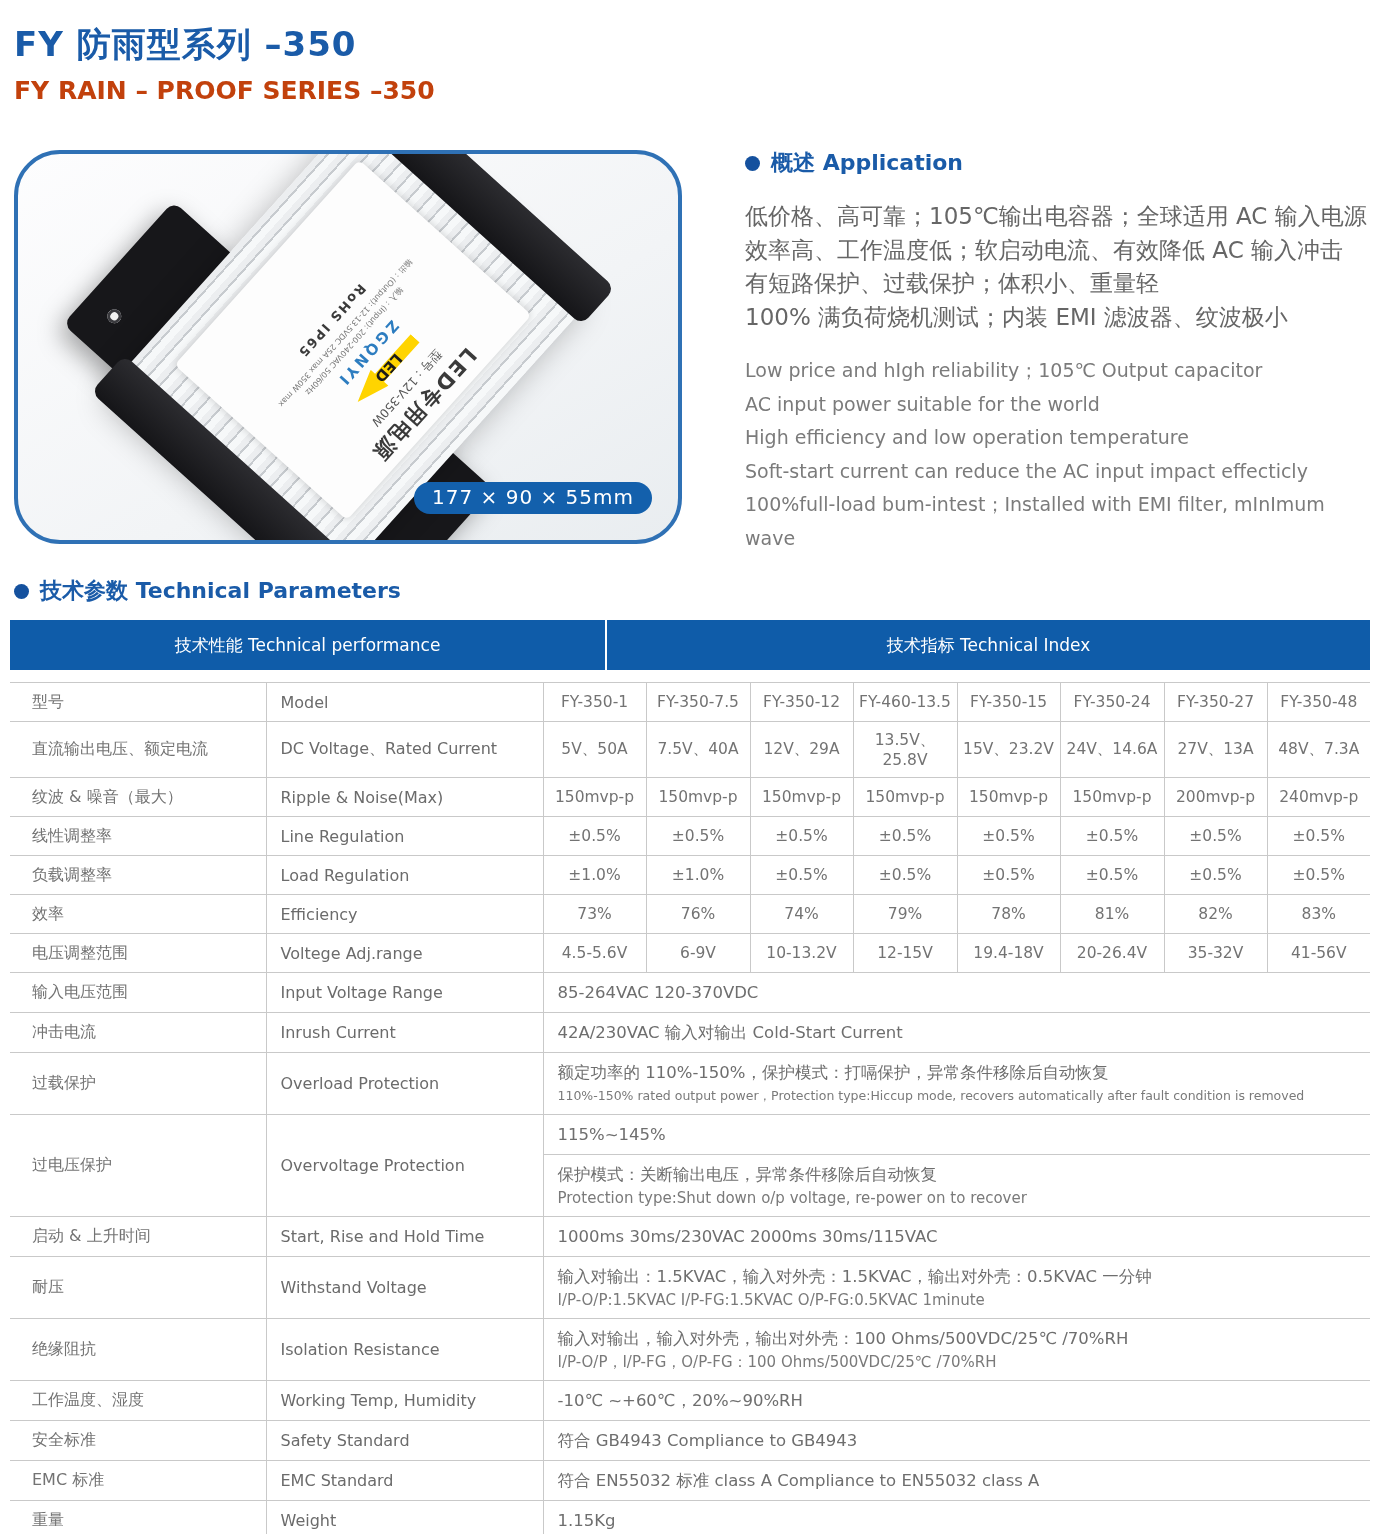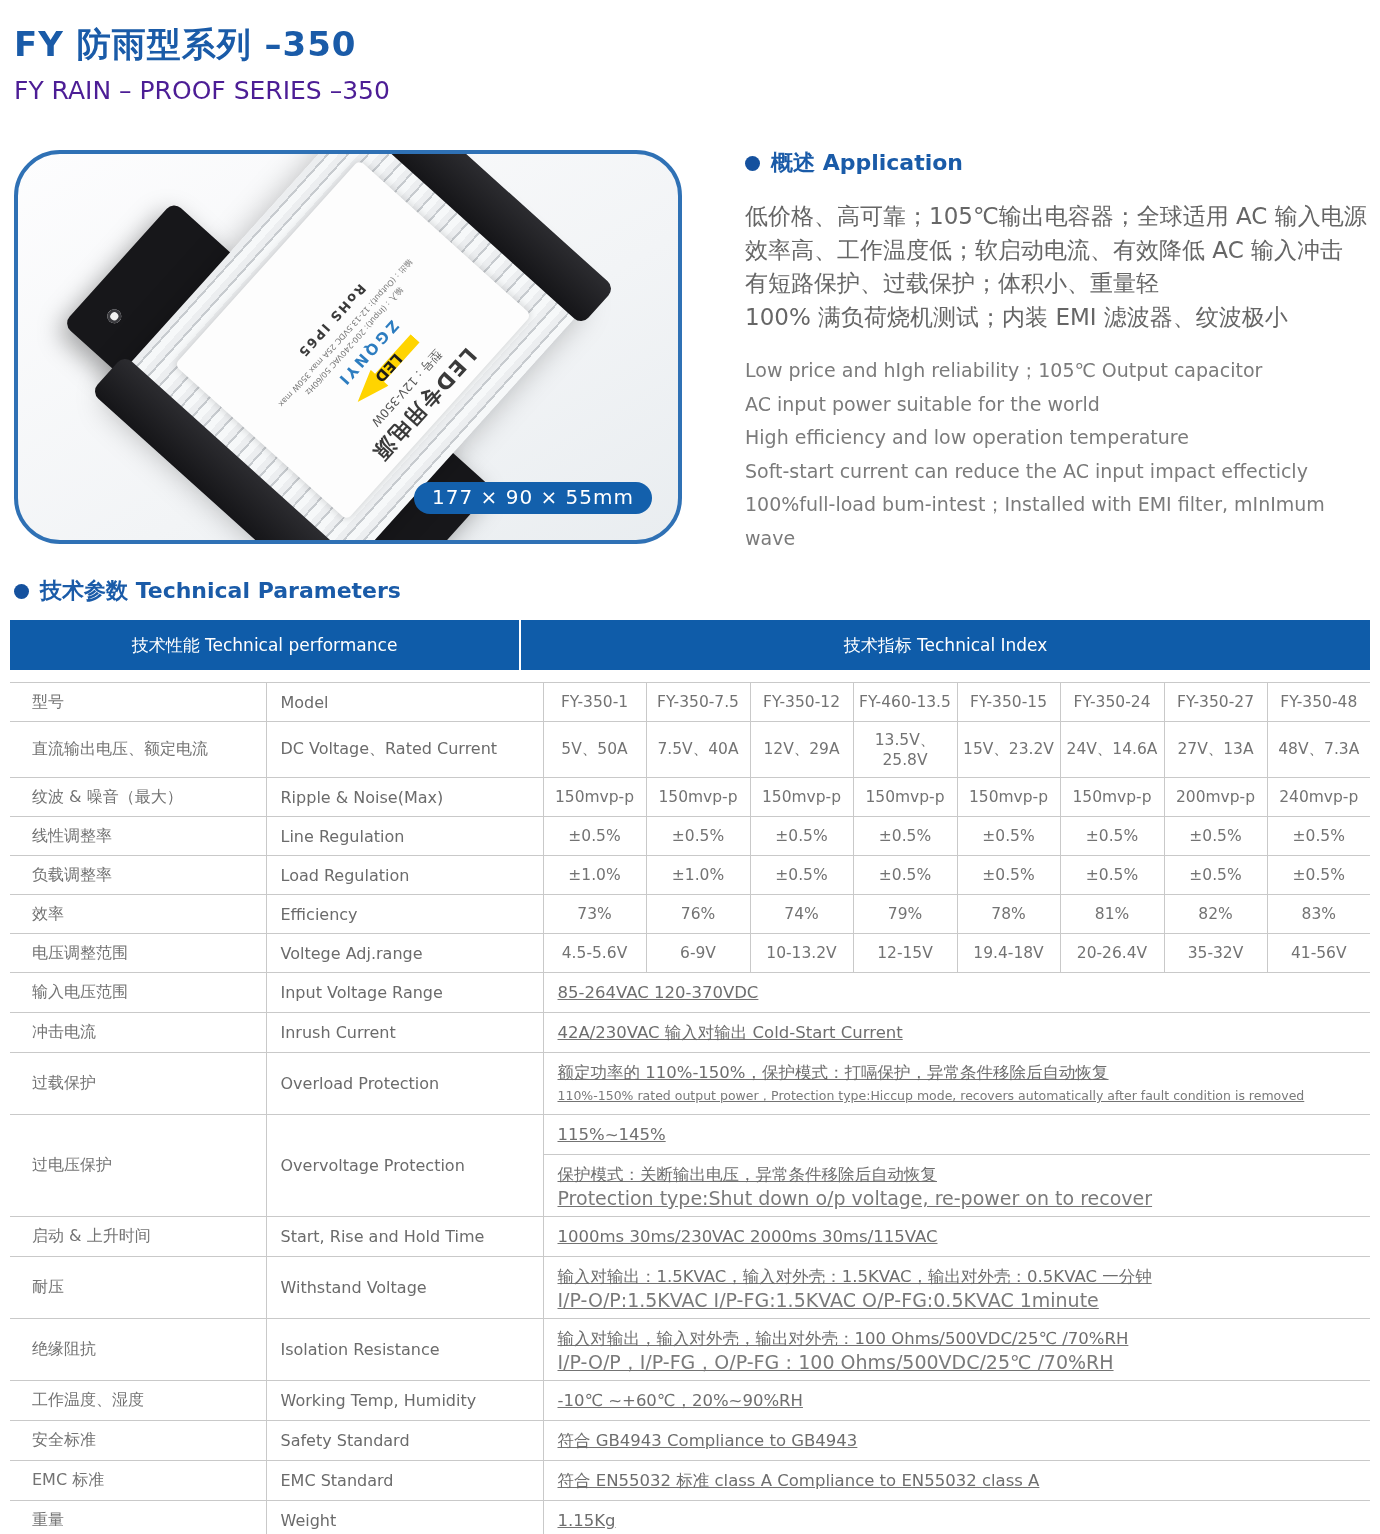--- a/index.html
+++ b/index.html
@@ -4,21 +4,21 @@
 <style>
   * { margin:0; padding:0; box-sizing:border-box; }
   html,body { background:#fff; }
   body {
     width:1380px; height:1534px; position:relative;
     font-family:"DejaVu Sans","Liberation Sans",sans-serif;
     color:#666; overflow:hidden;
   }
   
   .title-zh { position:absolute; left:14px; top:22px; font-size:34px; font-weight:700; color:#1a5ba8; letter-spacing:1px; }
-  .title-en { position:absolute; left:14px; top:76px; font-size:25px; font-weight:400; color:#4c1d95; }
+  .title-en { position:absolute; left:14px; top:76px; font-size:25px; font-weight:700; color:#c2410c; }
 
   
   .frame {
     position:absolute; left:14px; top:150px; width:668px; height:394px;
     border:4px solid #2f71b5; border-radius:46px; overflow:hidden;
     background:linear-gradient(150deg,#fdfdfe 0%,#f2f4f6 60%,#e9edf0 100%);
   }
   .bracket {
     position:absolute; left:45px; top:170px; width:430px; height:165px;
     background:#17171a; border-radius:10px; transform:rotate(42deg); z-index:1;
@@ -69,37 +69,37 @@
   .app-zh { margin-top:22px; font-size:23px; line-height:33.5px; color:#666; }
   .app-en { margin-top:20px; font-size:19px; line-height:33.5px; color:#7b7b7b; }
 
   
   .tech-head { position:absolute; left:14px; top:576px; }
   .band {
     position:absolute; left:10px; top:620px; width:1360px; height:50px;
     display:flex; color:#fff; font-size:17px;
   }
   .band-cell { background:#0f5ca9; display:flex; align-items:center; justify-content:center; }
-  .band-left { width:511px; border-right:2px solid #fff;text-align:center; }
+  .band-left { width:597px; border-right:2px solid #fff;text-align:center; }
   .band-right { flex:1; }
 
   table.params {
     position:absolute; left:10px; top:682px; width:1360px;
     border-collapse:collapse; table-layout:fixed;
     font-size:15.5px; color:#737373;
   }
   table.params td { border:1px solid #c9c9c9; }
   table.params tr td:first-child { border-left:none; }
   table.params tr td:last-child { border-right:none; }
   td.c-zh { padding:8px 4px 8px 22px; color:#737373; font-size:16px; height:39px; }
   td.c-en { padding:8px 4px 8px 14px; color:#6b6b6b; font-size:16px; }
   td.c-val { text-align:center; padding:8px 2px;margin-top:16px; }
-  td.c-span { padding:7px 10px 7px 14px;text-decoration:underline; }
+  td.c-span { padding:7px 10px 7px 14px; }
   .ln1 { font-size:16.5px; line-height:25px; color:#6e6e6e; }
-  .ln2 { font-size:19px; line-height:22px; color:#7a7a7a; }
+  .ln2 { font-size:15px; line-height:22px; color:#7a7a7a; }
   .ln2.small { font-size:12.5px; }
 </style>
 </head>
 <body>
 
 <div class="title-zh">FY 防雨型系列 –350</div>
 <div class="title-en">FY RAIN – PROOF SERIES –350</div>
 
 <div class="frame">
   <div class="bracket">

